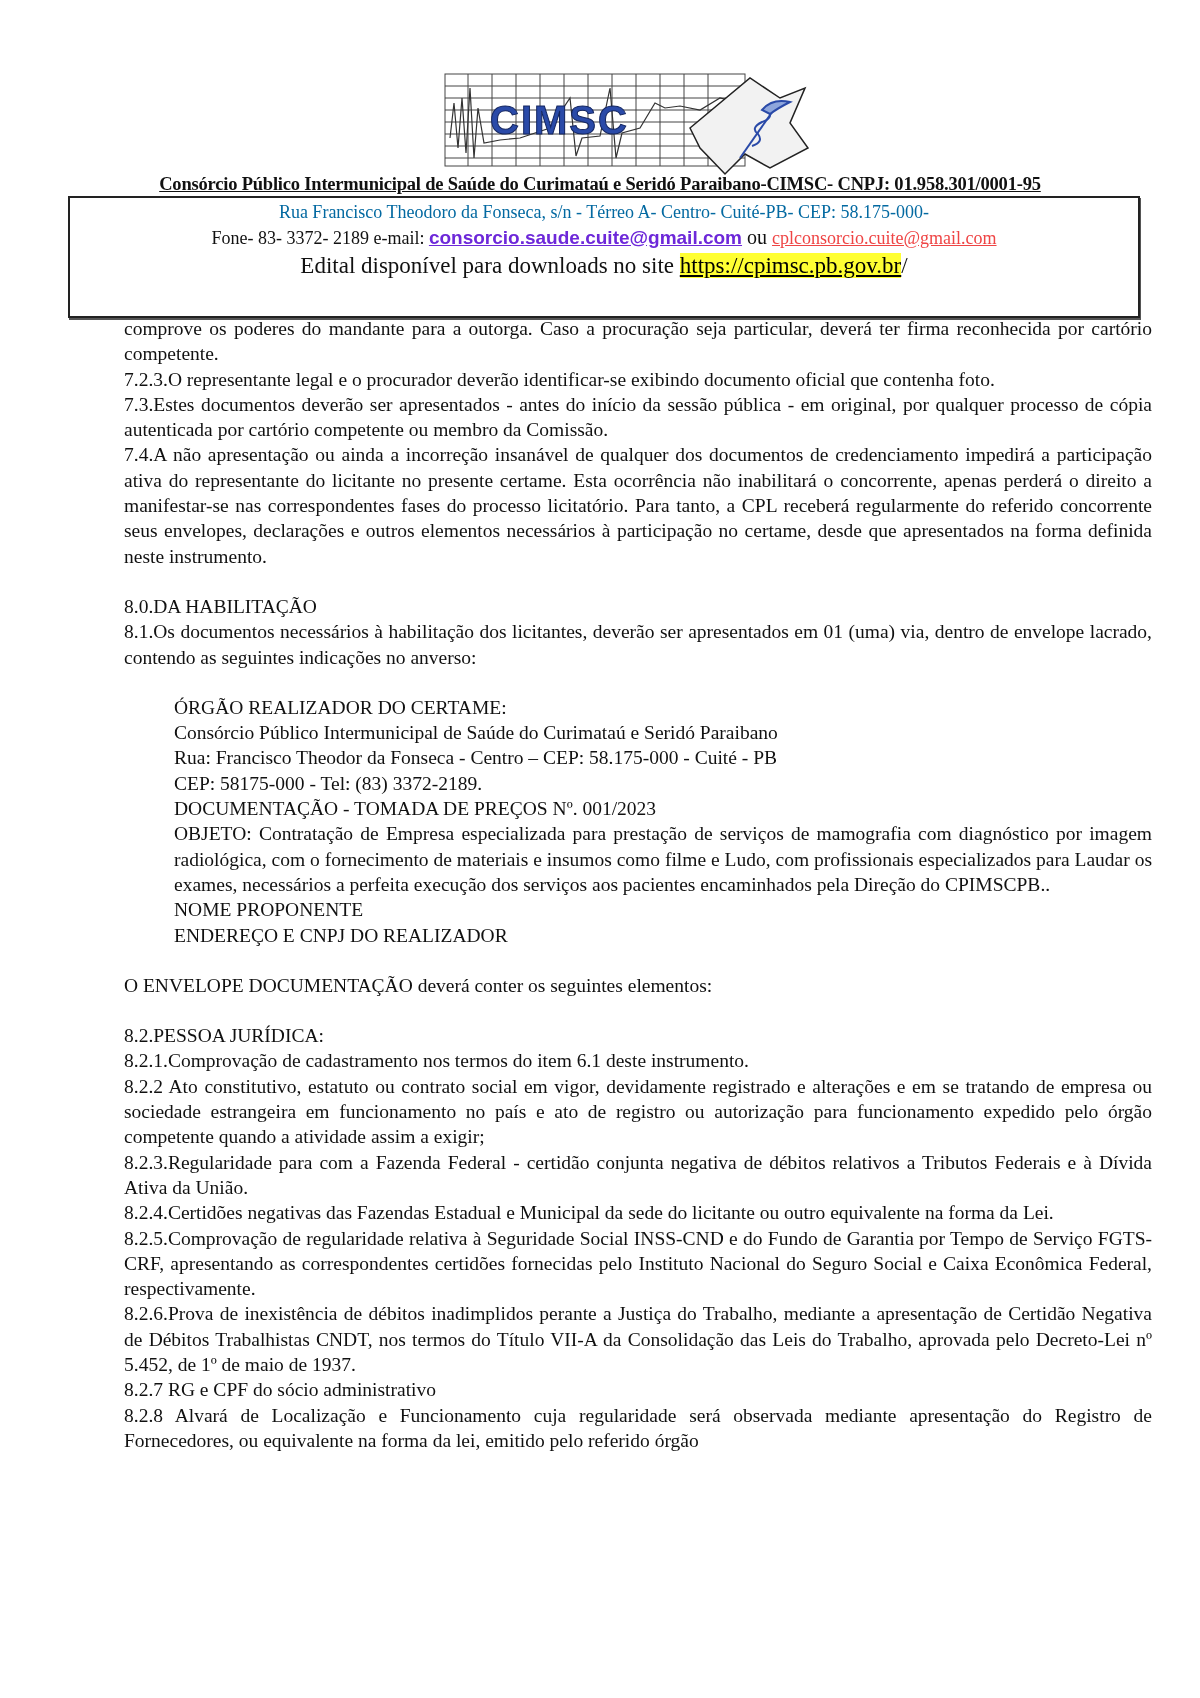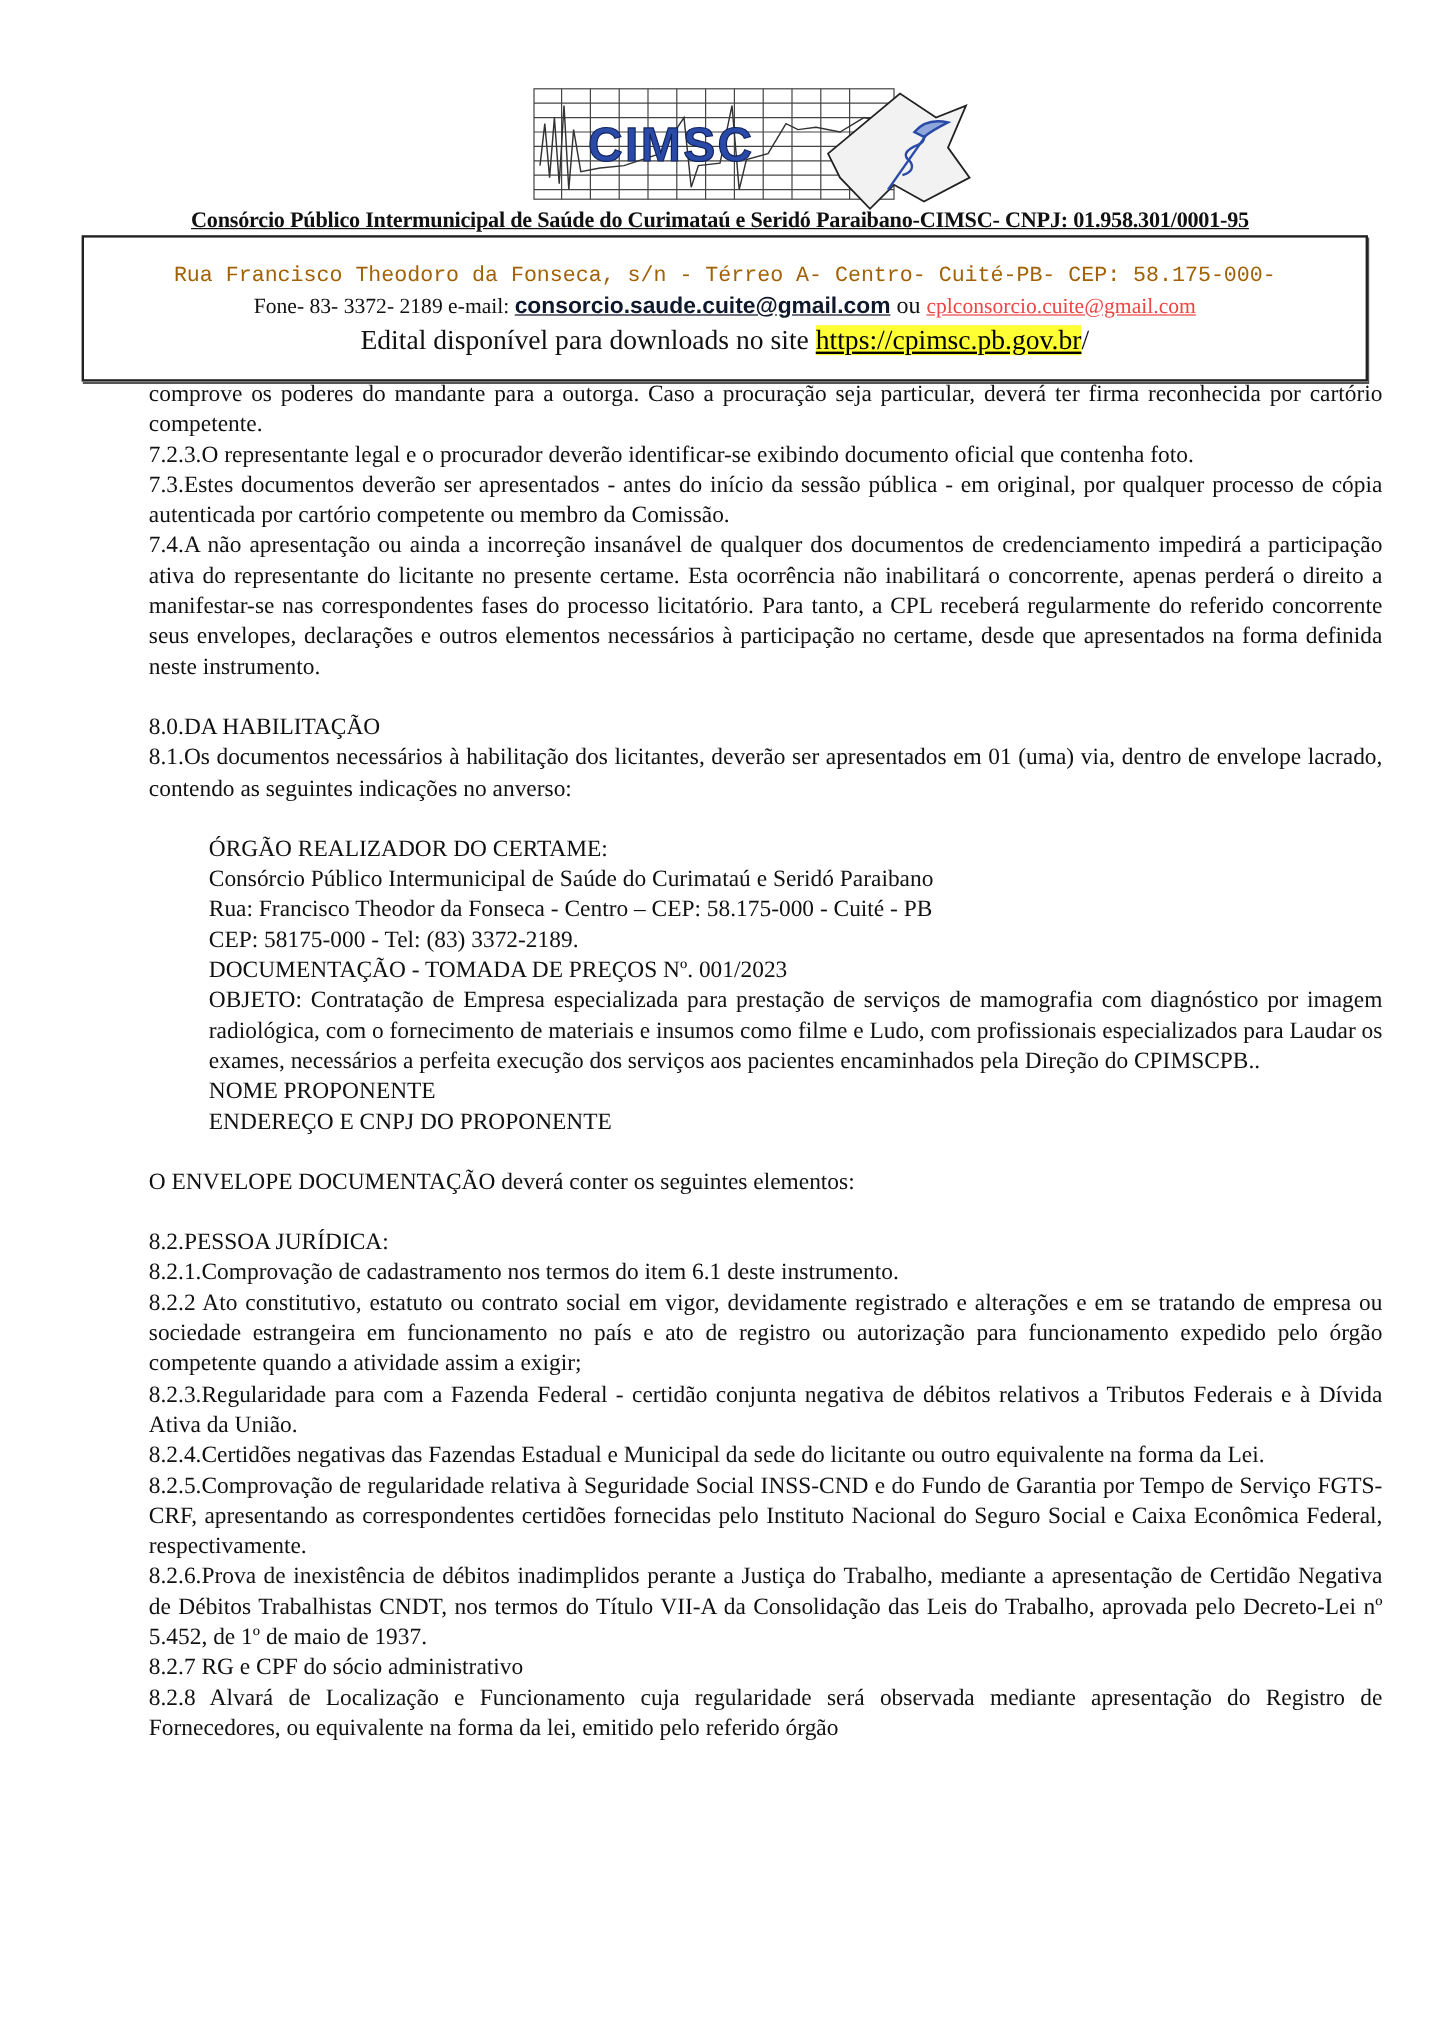--- a/index.html
+++ b/index.html
@@ -37,34 +37,33 @@
       position: absolute;
       left: 68px;
       top: 196px;
       width: 1068px;
       height: 118px;
       border: 2px solid #222;
       box-shadow: 1px 2px 0 #555;
       text-align: center;
     }
     .addr-line {
-      margin-top: 20px;
-      color: #a16207;
+      margin-top: 2px;
+      color: #0369a1;
       font-size: 18px;
       line-height: 24px;
-      font-family: Liberation Mono, monospace;
     }
     .contact-line {
       font-size: 18px;
       line-height: 26px;
     }
     .email-primary {
       font-family: "Liberation Sans", "DejaVu Sans", sans-serif;
       font-weight: bold;
-      color: #0f172a;
+      color: #6d28d9;
       text-decoration: underline;
       font-size: 19px;
     }
     .email-ou {
       font-size: 20px;
     }
     .email-secondary {
       color: #ef4444;
       text-decoration: underline;
       font-size: 18px;
@@ -160,21 +159,21 @@
   <p>8.1.Os documentos necessários à habilitação dos licitantes, deverão ser apresentados em 01 (uma) via, dentro de envelope lacrado, contendo as seguintes indicações no anverso:</p>
   <div class="gap"></div>
   <div class="indent-block">
     <p>ÓRGÃO REALIZADOR DO CERTAME:</p>
     <p>Consórcio Público Intermunicipal de Saúde do Curimataú e Seridó Paraibano</p>
     <p>Rua: Francisco Theodor da Fonseca - Centro – CEP: 58.175-000 - Cuité - PB</p>
     <p>CEP: 58175-000 - Tel: (83) 3372-2189.</p>
     <p>DOCUMENTAÇÃO - TOMADA DE PREÇOS Nº. 001/2023</p>
     <p>OBJETO: Contratação de Empresa especializada para prestação de serviços de mamografia com diagnóstico por imagem radiológica, com o fornecimento de materiais e insumos como filme e Ludo, com profissionais especializados para Laudar os exames, necessários a perfeita execução dos serviços aos pacientes encaminhados pela Direção do CPIMSCPB..</p>
     <p>NOME PROPONENTE</p>
-    <p>ENDEREÇO E CNPJ DO PROPONENTE</p>
+    <p>ENDEREÇO E CNPJ DO REALIZADOR</p>
   </div>
   <div class="gap"></div>
   <p>O ENVELOPE DOCUMENTAÇÃO deverá conter os seguintes elementos:</p>
   <div class="gap"></div>
   <p>8.2.PESSOA JURÍDICA:</p>
   <p>8.2.1.Comprovação de cadastramento nos termos do item 6.1 deste instrumento.</p>
   <p>8.2.2 Ato constitutivo, estatuto ou contrato social em vigor, devidamente registrado e alterações e em se tratando de empresa ou sociedade estrangeira em funcionamento no país e ato de registro ou autorização para funcionamento expedido pelo órgão competente quando a atividade assim a exigir;</p>
   <p>8.2.3.Regularidade para com a Fazenda Federal - certidão conjunta negativa de débitos relativos a Tributos Federais e à Dívida Ativa da União.</p>
   <p>8.2.4.Certidões negativas das Fazendas Estadual e Municipal da sede do licitante ou outro equivalente na forma da Lei.</p>
   <p>8.2.5.Comprovação de regularidade relativa à Seguridade Social INSS-CND e do Fundo de Garantia por Tempo de Serviço FGTS-CRF, apresentando as correspondentes certidões fornecidas pelo Instituto Nacional do Seguro Social e Caixa Econômica Federal, respectivamente.</p>

